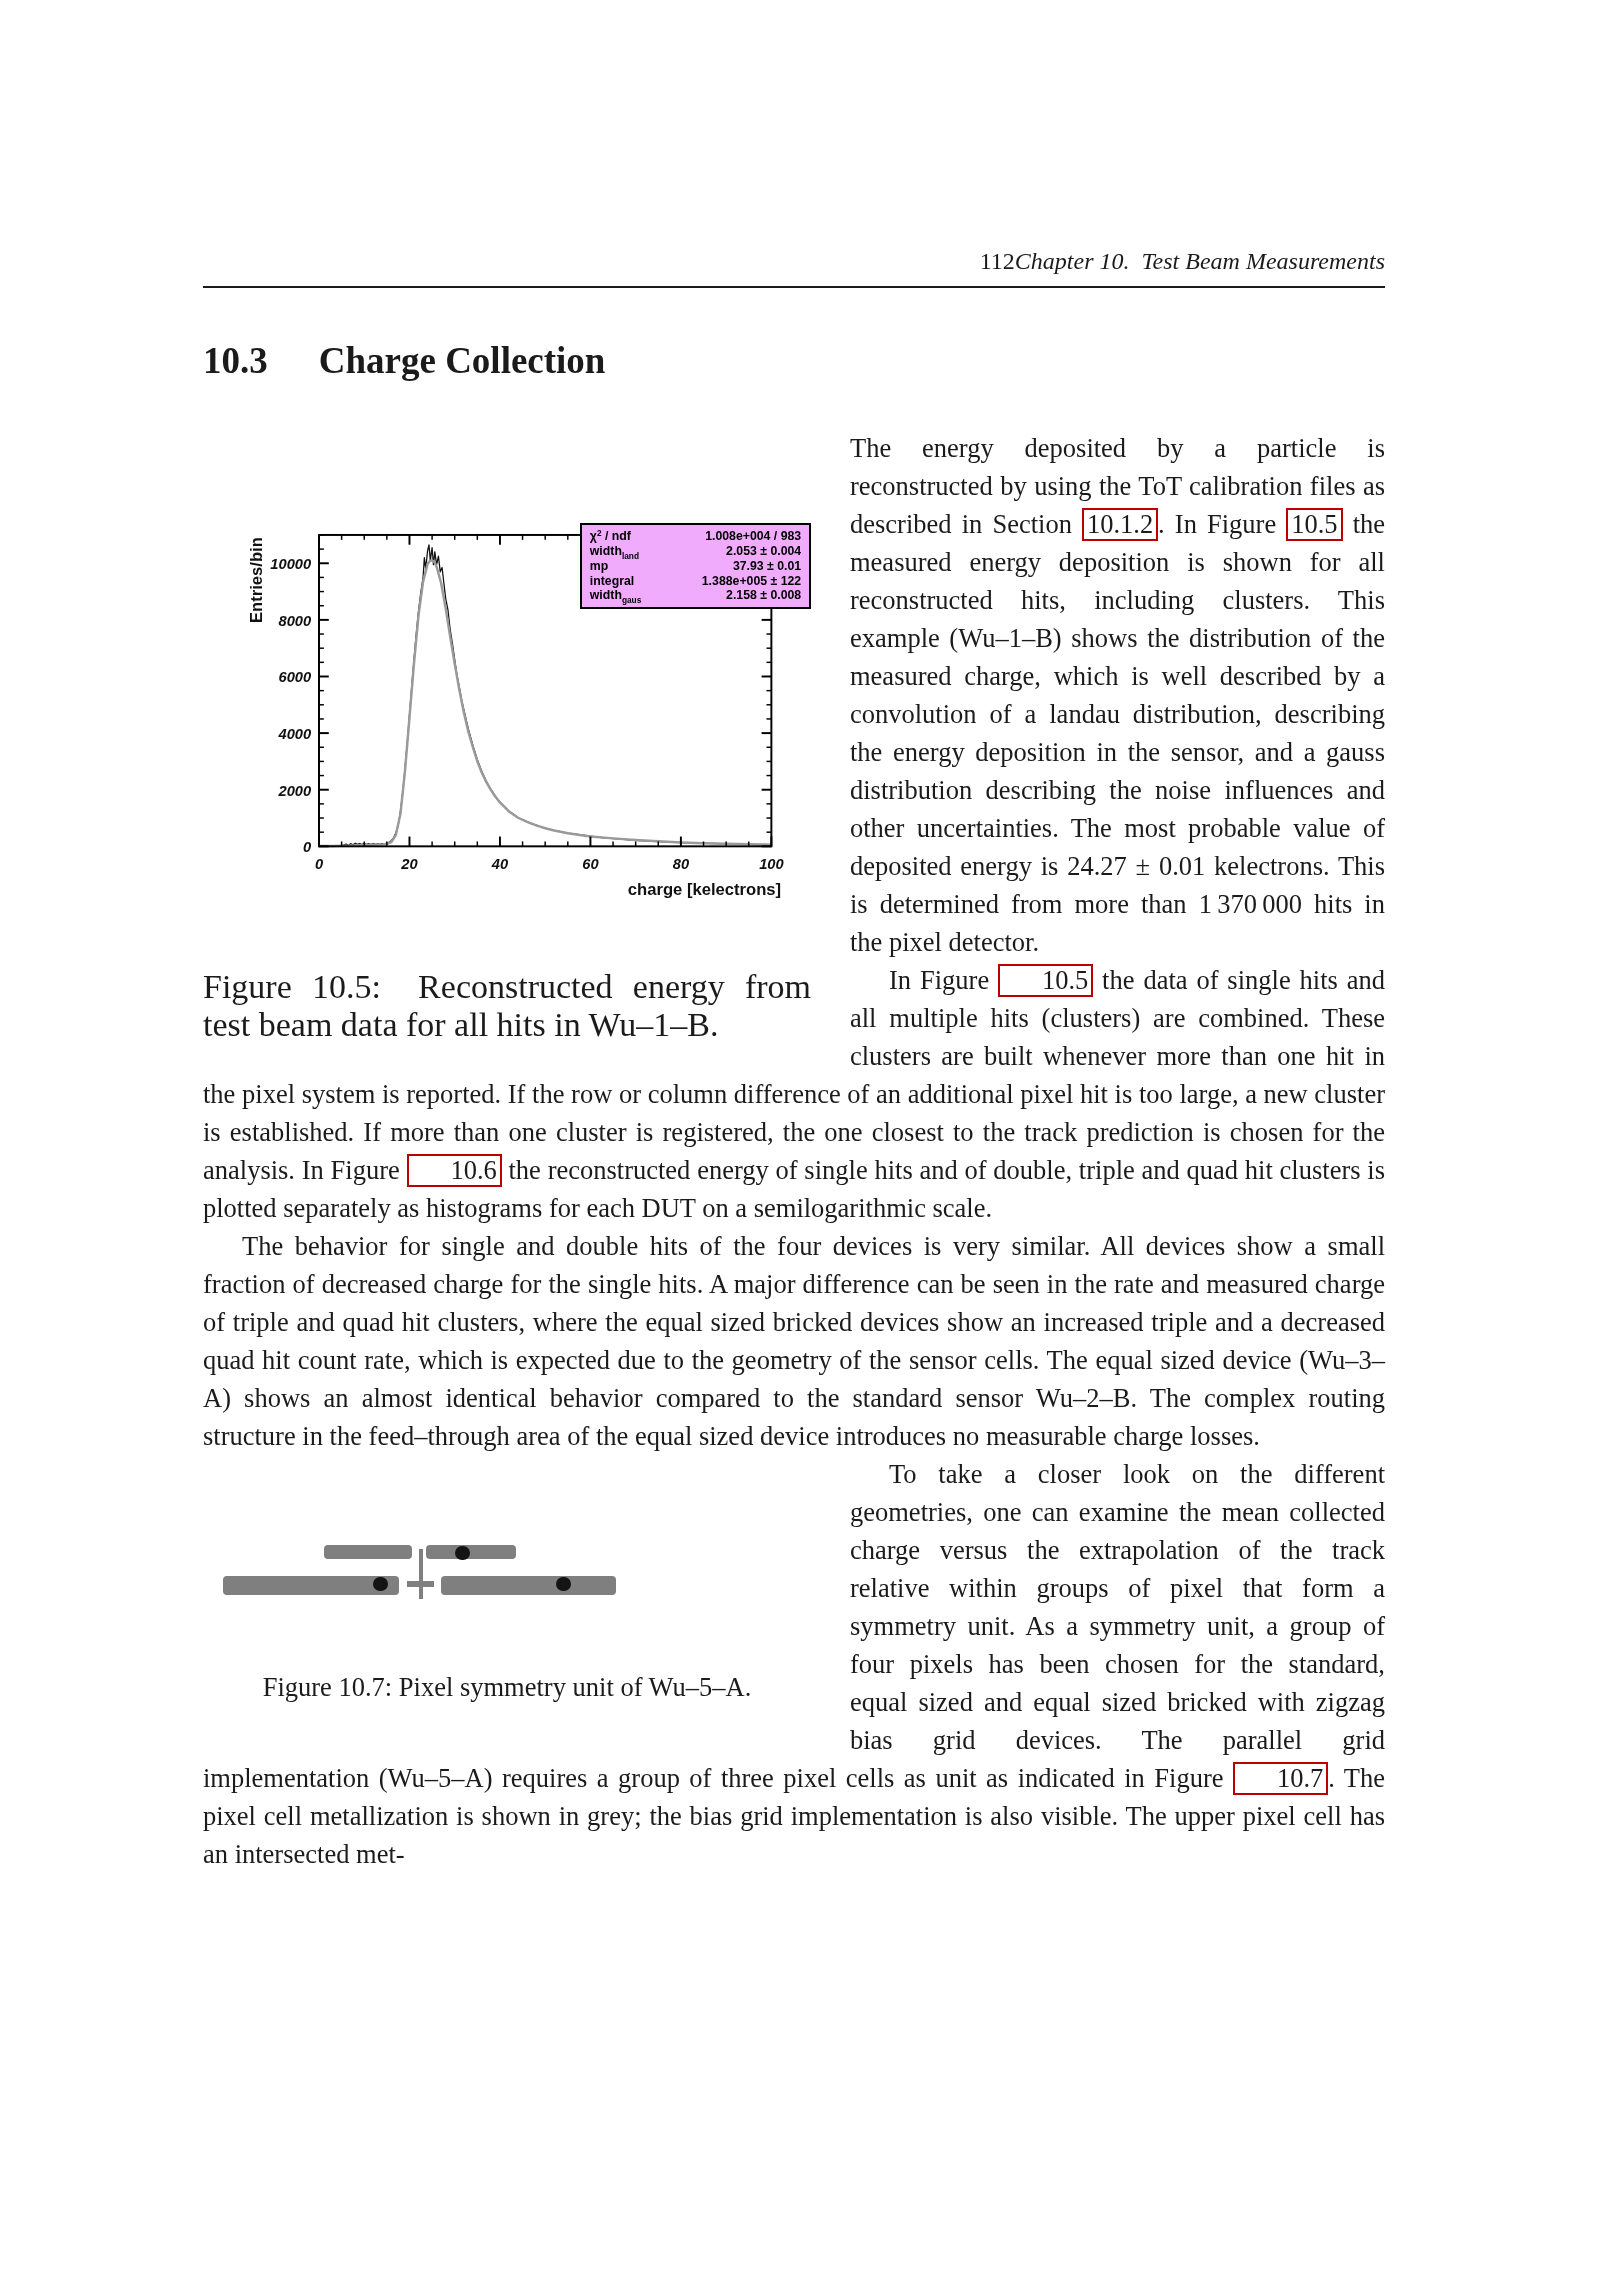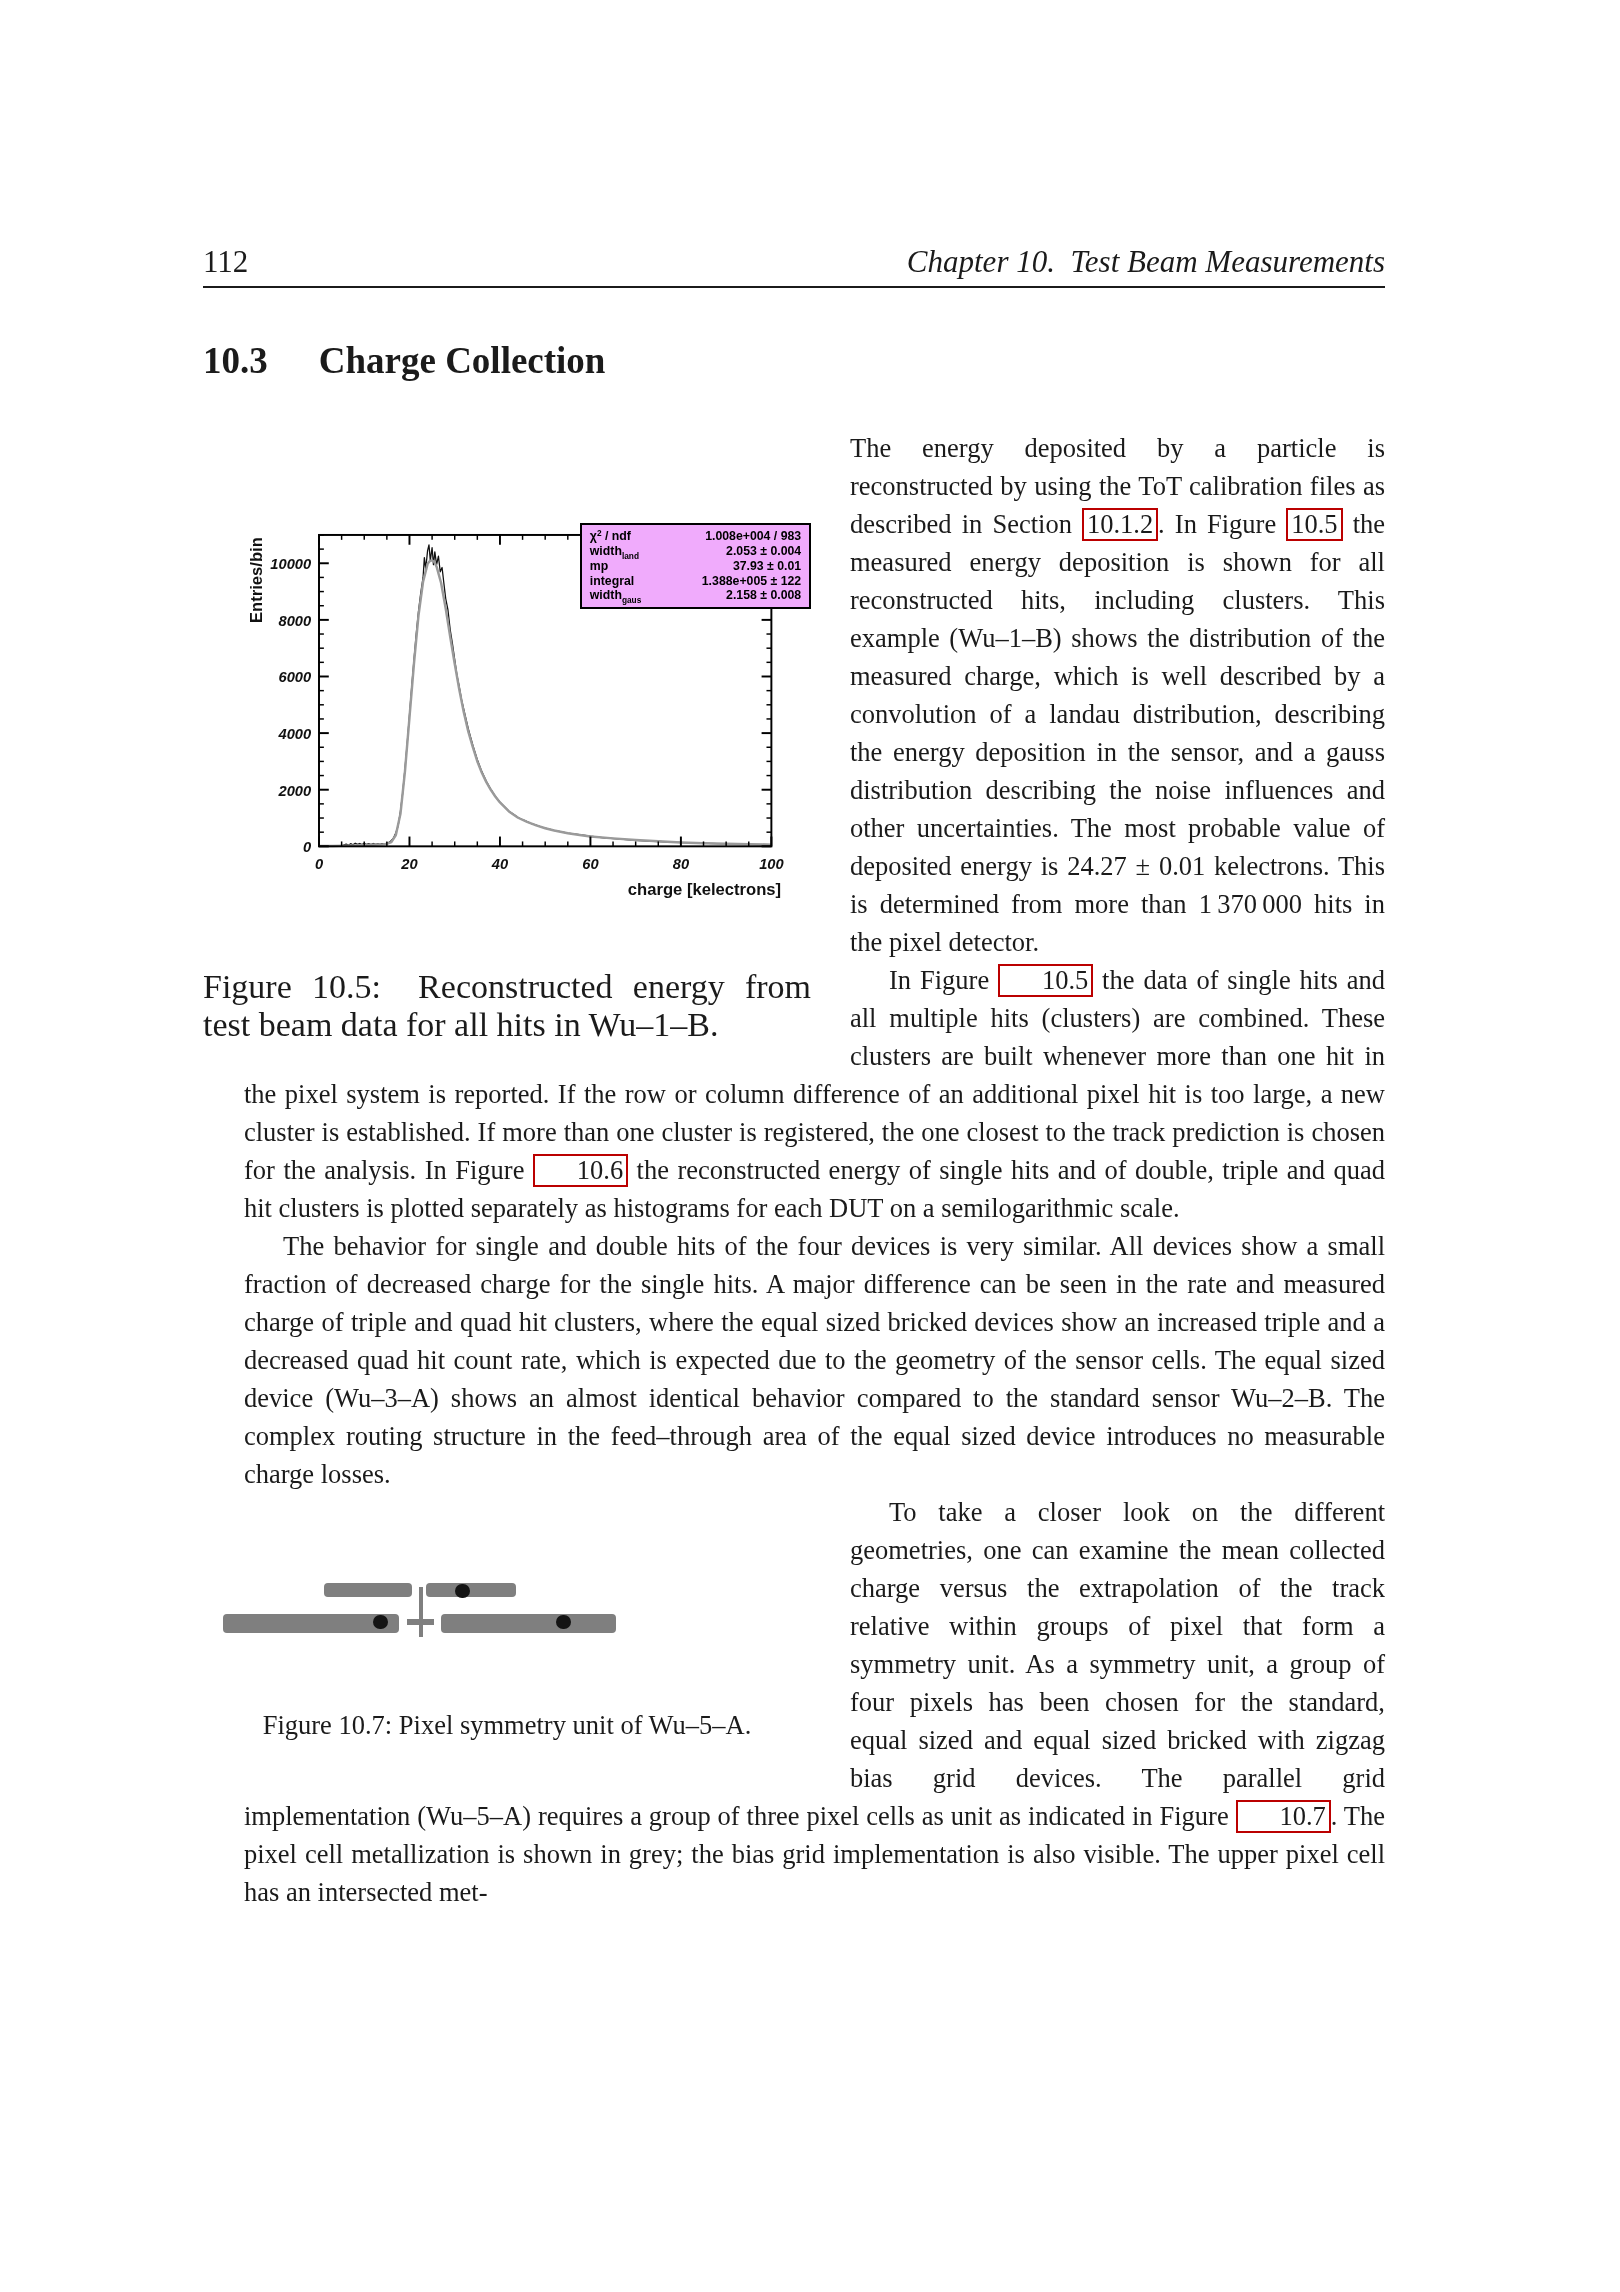--- a/index.html
+++ b/index.html
@@ -3,29 +3,29 @@
 <meta charset="utf-8">
 <style>
   html,body{margin:0;padding:0;}
   body{
     width:1620px;height:2293px;position:relative;background:#ffffff;
     font-family:"Liberation Serif",serif;color:#1b1b1b;
     -webkit-font-smoothing:antialiased;
   }
   .inner{position:absolute;left:203px;top:247px;width:1182px;}
   
-  .pg-header{display:flex;justify-content:space-between;align-items:baseline;font-size:31px;line-height:29px;}
+  .pg-header{display:flex;justify-content:flex-end;align-items:baseline;font-size:24px;line-height:29px;}
   .chapter{font-style:italic;}
   .rule{border:none;border-top:2px solid #1b1b1b;margin:9.8px 0 0 0;}
   
   h1.section{font-size:37px;line-height:43px;margin:51px 0 0 0;font-weight:bold;display:flex;gap:51px;}
   
   .content{margin-top:47px;}
   p.body{margin:0;font-size:26.5px;line-height:38px;text-align:justify;}
-  p.ind{text-indent:39px;margin-left:41px;}
+  p.ind{text-indent:39px;}
   .xref{border:2px solid var(--ref-color,#bb0000);padding:0 2.9px;display:inline-block;line-height:29px;}
   
   figure{margin:0;}
   .chart-fig{float:left;width:608px;margin:0 39px 25.5px 0;padding-top:57px;}
   .chart-wrap{position:relative;width:608px;height:423px;}
   .chart-wrap svg{display:block;overflow:visible;}
   svg text.tick{font:italic bold 15px "Liberation Sans",sans-serif;fill:#111;}
   svg text.axis-title{font:bold 17px "Liberation Sans",sans-serif;fill:#111;}
   .stats-box{
     position:absolute;left:377px;top:37px;width:231px;box-sizing:border-box;

